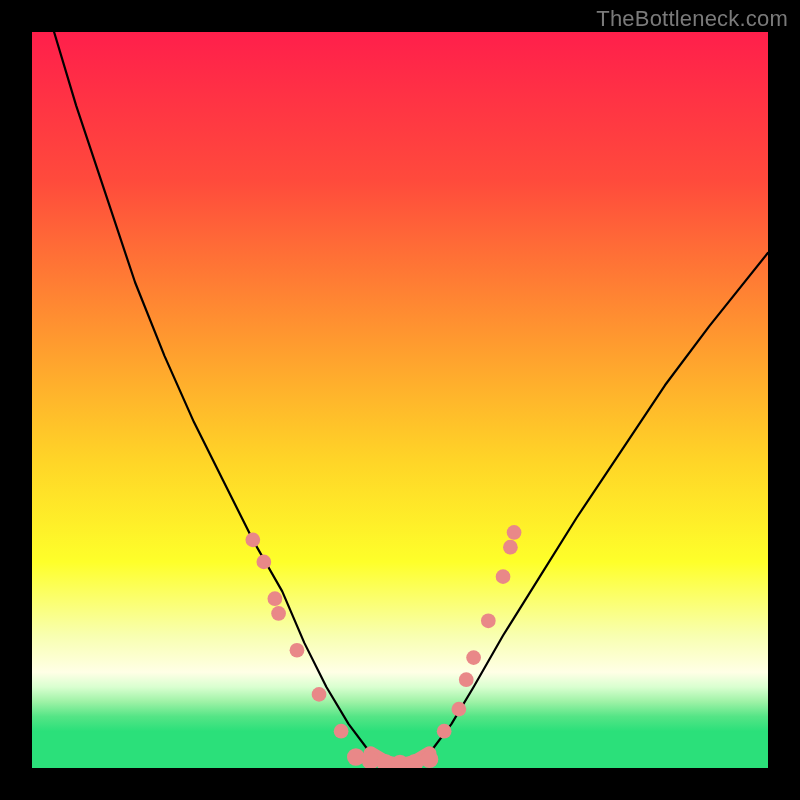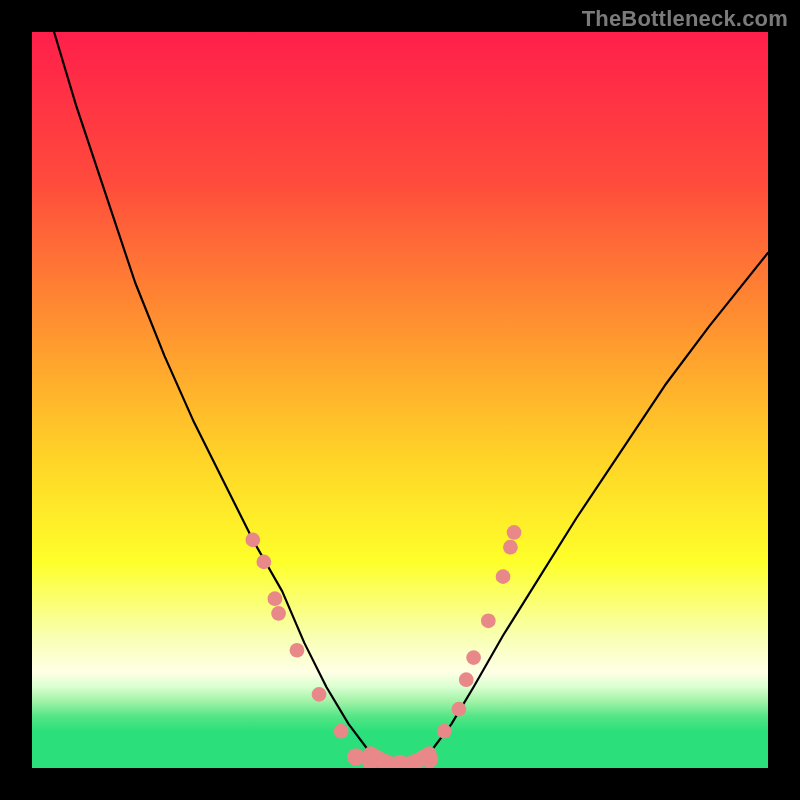--- a/index.html
+++ b/index.html
@@ -41,21 +41,21 @@
     inset: 0;
     width: 100%;
     height: 100%;
     overflow: visible;
   }
   .watermark {
     position: absolute;
     top: 6px;
     right: 12px;
     font-size: 22px;
-    font-weight: 700;
+    font-weight: 400;
     color: #7a7a7a;
     letter-spacing: 0.2px;
     z-index: 10;
     user-select: none;
   }
 </style>
 </head>
 <body>
 
 <div class="stage">

